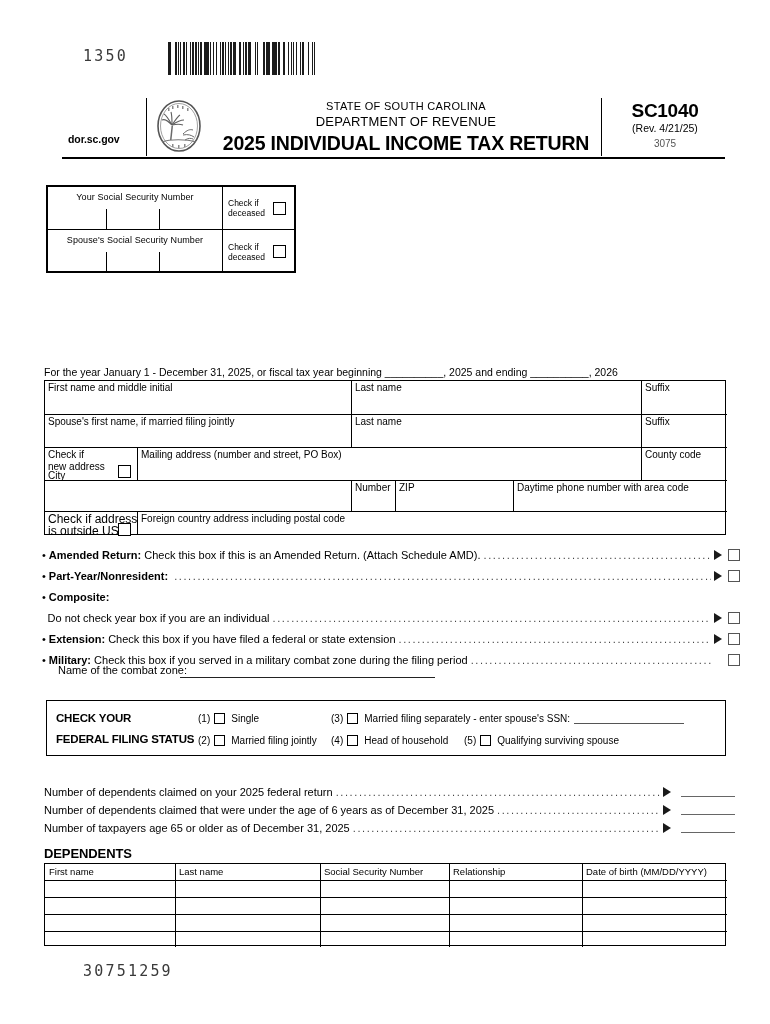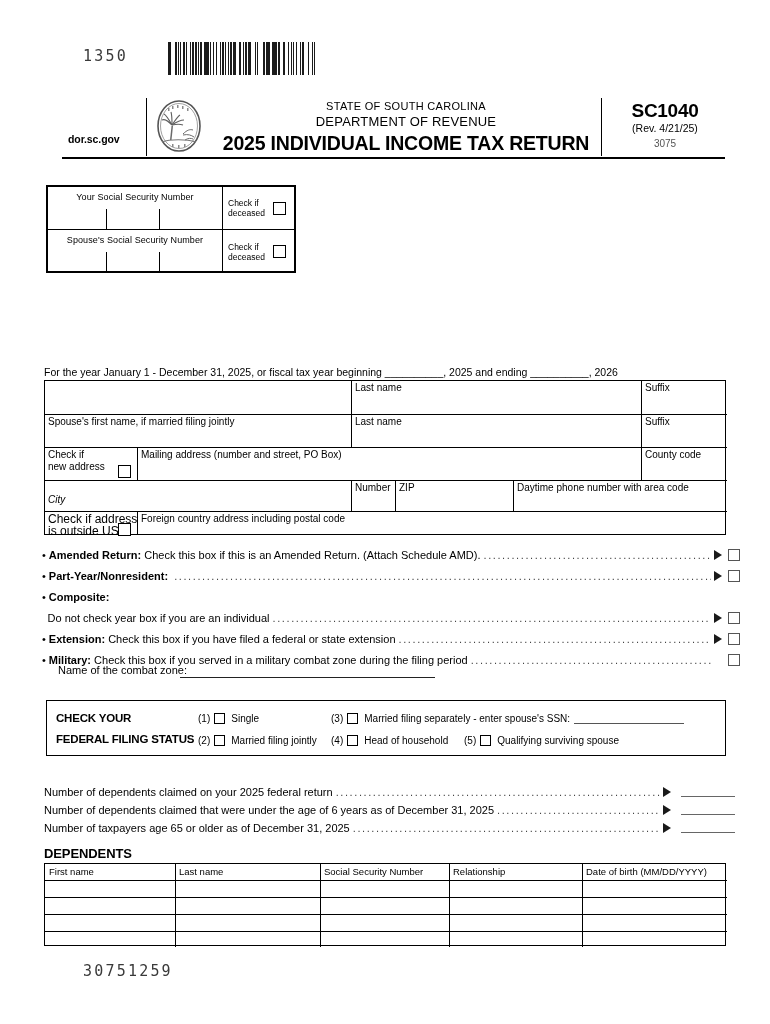--- a/index.html
+++ b/index.html
@@ -489,36 +489,37 @@
     <div class="hline" style="left:0;top:130px;width:682px;"></div>
 
     <div class="vline" style="left:306px;top:0;height:66px;"></div>
     <div class="vline" style="left:596px;top:0;height:99px;"></div>
     <div class="vline" style="left:92px;top:66px;height:33px;"></div>
     <div class="vline" style="left:306px;top:99px;height:31px;"></div>
     <div class="vline" style="left:350px;top:99px;height:31px;"></div>
     <div class="vline" style="left:468px;top:99px;height:31px;"></div>
     <div class="vline" style="left:92px;top:130px;height:24px;"></div>
 
+    <div class="cell" style="left:0;top:0;width:306px;height:33px;">First name and middle initial</div>
     <div class="cell" style="left:307px;top:0;width:289px;height:33px;">Last name</div>
     <div class="cell" style="left:597px;top:0;width:85px;height:33px;">Suffix</div>
 
     <div class="cell" style="left:0;top:34px;width:306px;height:32px;">Spouse's first name, if married filing jointly</div>
     <div class="cell" style="left:307px;top:34px;width:289px;height:32px;">Last name</div>
     <div class="cell" style="left:597px;top:34px;width:85px;height:32px;">Suffix</div>
 
     <div class="cell" style="left:0;top:67px;width:92px;height:32px;line-height:12px;font-size:10px;">
       <span>Check if</span><br>
       <span>new address</span>
     </div>
     <div class="cbx" style="position:absolute;left:73px;top:84px;width:13px;height:13px;"></div>
     <div class="cell" style="left:93px;top:67px;width:503px;height:32px;">Mailing address (number and street, PO Box)</div>
     <div class="cell" style="left:597px;top:67px;width:85px;height:32px;">County code</div>
 
-    <div class="cell" style="left:0;top:112px;width:306px;height:30px;font-style:italic;">City</div>
+    <div class="cell" style="left:0;top:88px;width:306px;height:30px;">City</div>
     <div class="cell" style="left:307px;top:100px;width:43px;height:30px;">Number</div>
     <div class="cell" style="left:469px;top:100px;width:213px;height:30px;">Daytime phone number with area code</div>
     <div class="cell" style="left:351px;top:100px;width:117px;height:30px;">ZIP</div>
 
     <div class="cell" style="left:0;top:131px;width:92px;height:24px;line-height:12px;font-size:12px;">
       <span>Check if address</span><br>
       <span>is outside US</span>
     </div>
     <div class="cbx" style="position:absolute;left:73px;top:142px;width:13px;height:13px;"></div>
     <div class="cell" style="left:93px;top:131px;width:589px;height:24px;">Foreign country address including postal code</div>

